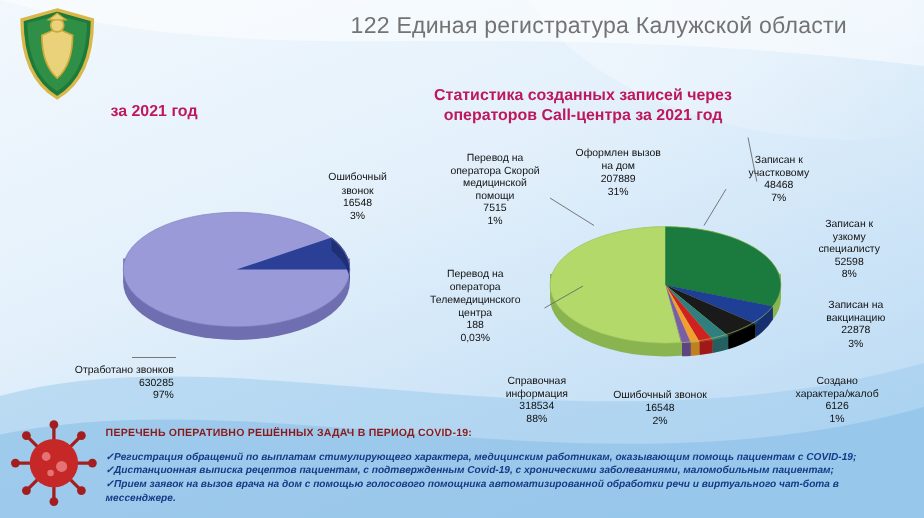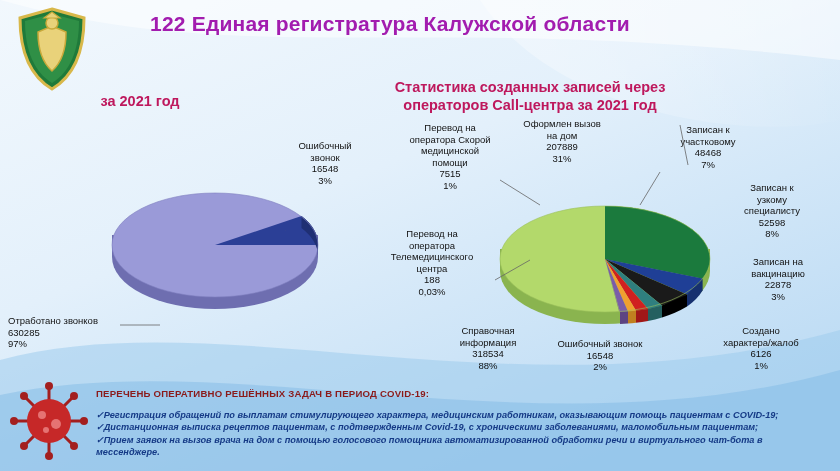--- a/index.html
+++ b/index.html
@@ -6,33 +6,33 @@
   body{
     width:840px;height:471px;overflow:hidden;
     font-family:"Liberation Sans", sans-serif;
     background:linear-gradient(160deg,#eaf3fb 0%,#dfeefb 35%,#cfe6f8 60%,#bfdcf4 100%);
     position:relative;
   }
   .bg-swoosh{
     position:absolute;left:0;top:0;width:840px;height:471px;pointer-events:none;
   }
   .title{
-    position:absolute;left:150px;top:12px;width:620px;text-align:left;
-    font-size:21px;font-weight:bold;color:#a21caf;letter-spacing:.2px;
+    position:absolute;left:150px;top:12px;width:620px;text-align:right;
+    font-size:21px;font-weight:normal;color:#737373;letter-spacing:.2px;
   }
   .coat{
     position:absolute;left:14px;top:6px;width:76px;height:86px;
   }
   .chart-title{
     position:absolute;font-weight:bold;color:#be185d;text-align:center;line-height:1.25;
   }
   #left-title{left:10px;top:92px;width:260px;font-size:14.5px;}
   #right-title{left:380px;top:78px;width:300px;font-size:14.5px;}
   .lbl{
-    position:absolute;font-size:9.5px;color:#111;line-height:1.22;text-align:center;
+    position:absolute;font-size:9.5px;color:#111;line-height:1.22;text-align:center;margin-top:16px;
   }
   .footer-box{
     position:absolute;left:96px;top:388px;width:730px;
   }
   .footer-title{
     font-size:9.6px;font-weight:bold;color:#8a1a1a;letter-spacing:.2px;margin-bottom:10px;
   }
   .footer-line{
     font-size:9.2px;color:#153a86;font-weight:bold;line-height:1.35;font-style:italic;
   }
@@ -81,21 +81,21 @@
 
   <ellipse cx="120" cy="92" rx="103" ry="52" fill="#6e6eb0"></ellipse>
   <rect x="17" y="70" width="206" height="22" fill="#6e6eb0"></rect>
   <ellipse cx="120" cy="80" rx="103" ry="52" fill="#9a9ad8"></ellipse>
 
   <path d="M120,80 L223,80 A103,52 0 0,0 206.5,51 Z" fill="#2b3f96"></path>
   <path d="M206.5,51 L206.5,63 A103,52 0 0,1 223,92 L223,80 A103,52 0 0,0 206.5,51 Z" fill="#1f2f74"></path>
   <ellipse cx="120" cy="80" rx="103" ry="52" fill="none" stroke="#7f7fc0" stroke-width="0.6"></ellipse>
 </svg>
 
-<div class="lbl" style="left:8px;top:315px;width:150px;text-align:left;">
+<div class="lbl" style="left:8px;top:315px;width:150px;text-align:right;">
   <div>Отработано звонков</div>
   <div>630285</div>
   <div>97%</div>
 </div>
 
 <div class="lbl" style="left:275px;top:140px;width:100px;">
   <div>Ошибочный</div>
   <div>звонок</div>
   <div>16548</div>
   <div>3%</div>

